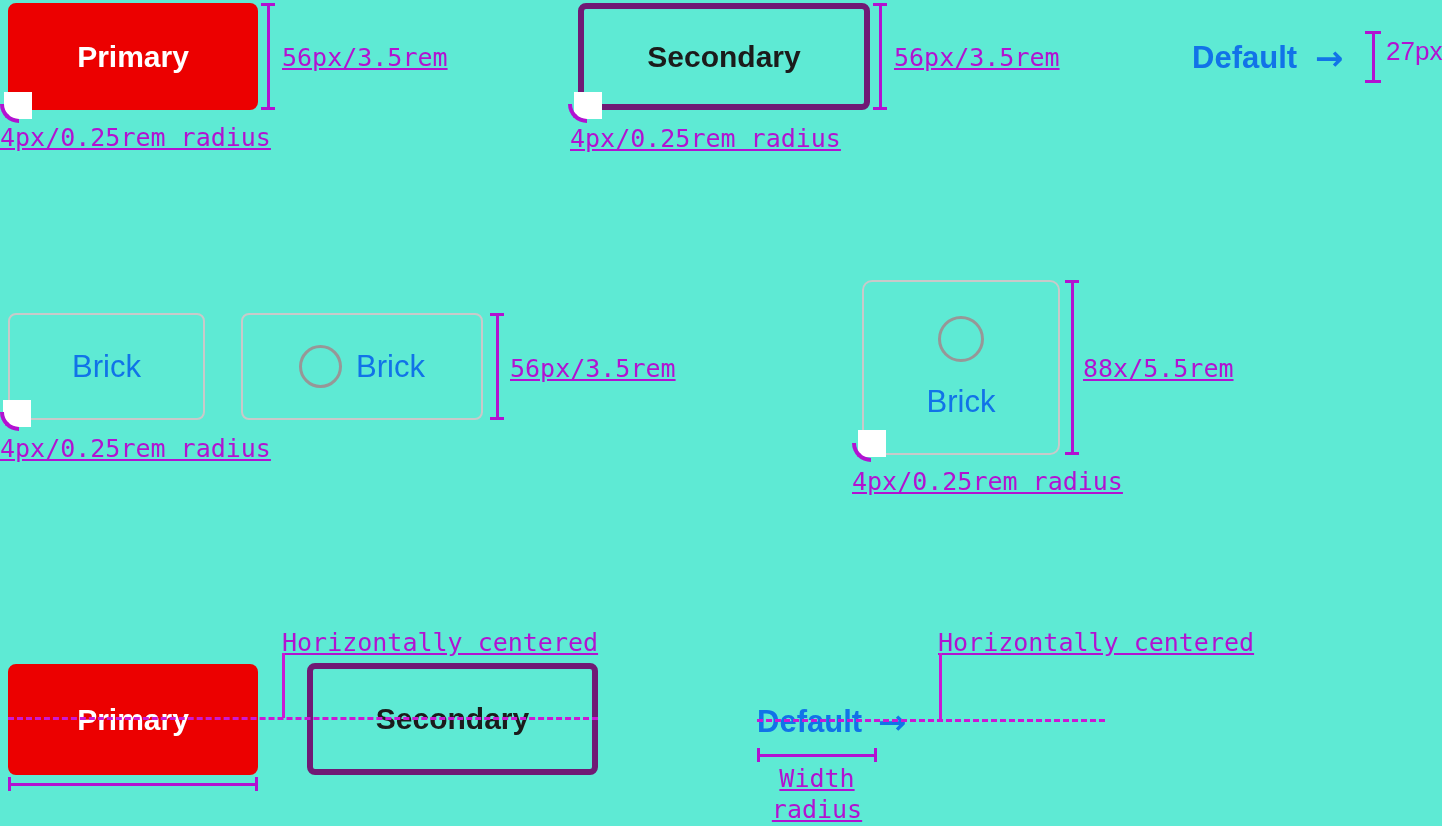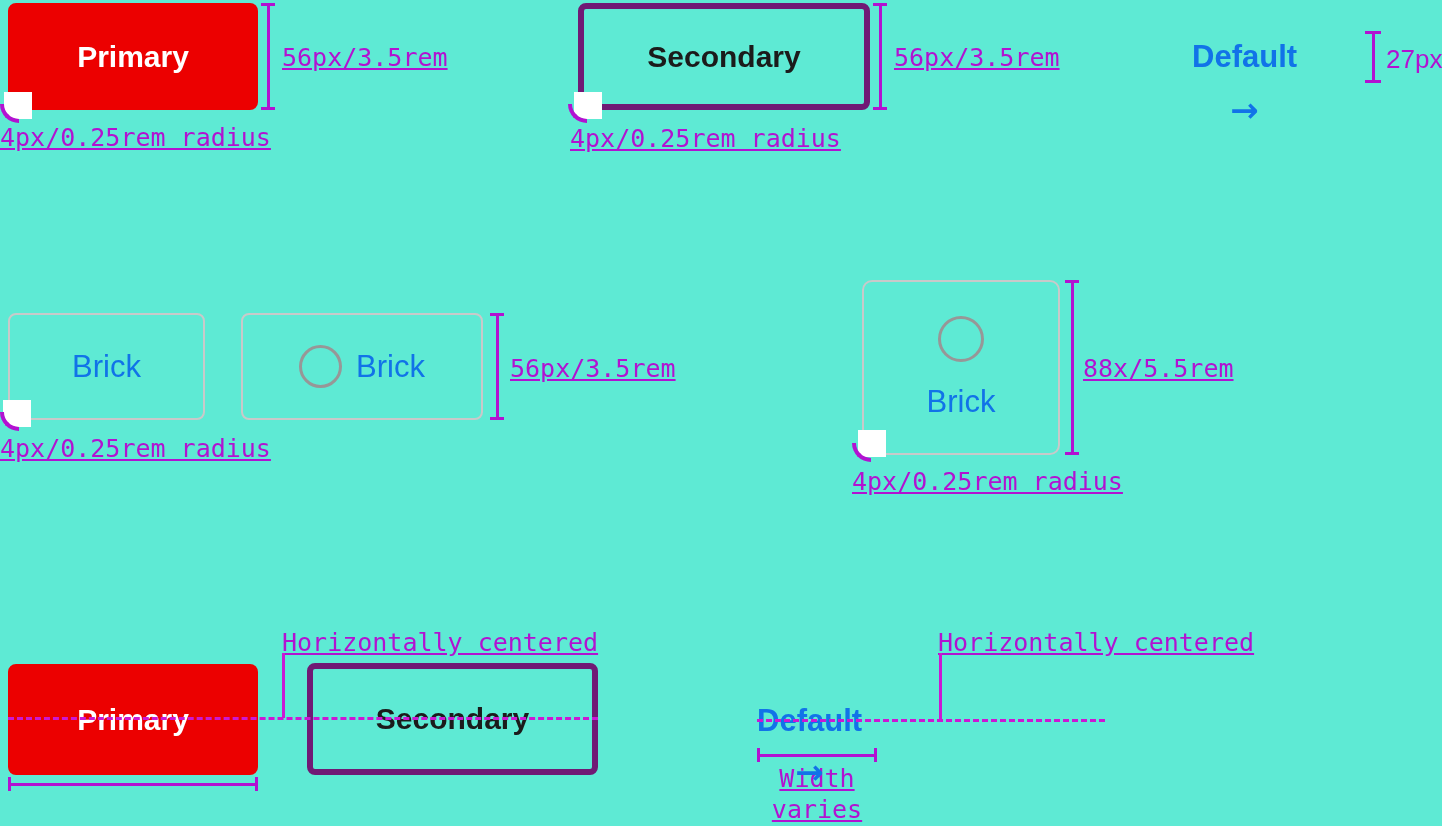--- a/index.html
+++ b/index.html
@@ -41,21 +41,21 @@
   .hmeasure .line{position:absolute;left:0;right:0;top:50%;margin-top:-1.5px;height:3px;background:var(--ann);}
   
   .radius-mask{position:absolute;background:#ffffff;border-bottom-left-radius:7px;z-index:4;}
   .radius-arc{position:absolute;width:19px;height:19px;box-sizing:border-box;
     border-left:4px solid var(--ann);border-bottom:4px solid var(--ann);
     border-bottom-left-radius:19px;z-index:5;background:transparent;}
   
   .dashline{position:absolute;height:0;border-top:3px dashed var(--dash);z-index:6;}
   .leader{position:absolute;width:3px;background:var(--dash);z-index:6;}
   
-  .link{position:absolute;display:flex;align-items:center;color:var(--blue);font-weight:700;font-size:31px;flex-direction:column;}
+  .link{position:absolute;display:flex;align-items:center;color:var(--blue);font-weight:700;font-size:31px;}
   .arrow{font-family:"DejaVu Sans",sans-serif;font-weight:700;font-size:34px;line-height:1;}
   .play-icon{display:inline-flex;align-items:center;justify-content:center;width:37px;height:37px;border-radius:50%;border:4px solid var(--blue);box-sizing:border-box;}
   .play-tri{width:0;height:0;border-left:13px solid var(--blue);border-top:8px solid transparent;border-bottom:8px solid transparent;margin-left:3px;}
   .sans-ann{position:absolute;color:var(--ann);font-weight:500;font-size:26px;font-family:"Liberation Sans",sans-serif;}
 </style>
 </head>
 <body>
 
 <div id="canvas">
 
@@ -87,21 +87,21 @@
 
   <div class="link" style="left:1192px;top:39px;height:38px;gap:18px;">
     <span>Default</span>
     <span class="arrow">→</span>
   </div>
   <div class="vmeasure" style="left:1365px;top:31px;width:16px;height:52px;">
     <span class="cap t"></span>
       <span class="line"></span>
       <span class="cap b"></span>
   </div>
-  <div class="sans-ann" style="left:1386px;top:44px;">27px</div>
+  <div class="sans-ann" style="left:1386px;top:36px;">27px</div>
 
   <div class="btn btn-brick" style="left:8px;top:313px;width:197px;height:107px;">
     <span>Brick</span>
   </div>
   <div class="btn btn-brick" style="left:241px;top:313px;width:242px;height:107px;">
     <span class="circle-icon" style="width:43px;height:43px;"></span>
     <span>Brick</span>
   </div>
   <div class="vmeasure" style="left:490px;top:313px;width:14px;height:107px;">
     <span class="cap t"></span>
@@ -150,15 +150,15 @@
   <div class="link" style="left:757px;top:703px;height:38px;gap:16px;z-index:3;">
     <span>Default</span>
     <span class="arrow">→</span>
   </div>
   <div class="hmeasure" style="left:757px;top:748px;width:120px;height:14px;">
     <span class="cap l"></span>
       <span class="line"></span>
       <span class="cap r"></span>
   </div>
   <div class="mono" style="left:757px;top:765px;width:120px;text-align:center;">Width</div>
-  <div class="mono" style="left:757px;top:796px;width:120px;text-align:center;">varies</div>
+  <div class="mono" style="left:757px;top:796px;width:120px;text-align:center;">radius</div>
 
 </div>
 
 </body></html>

